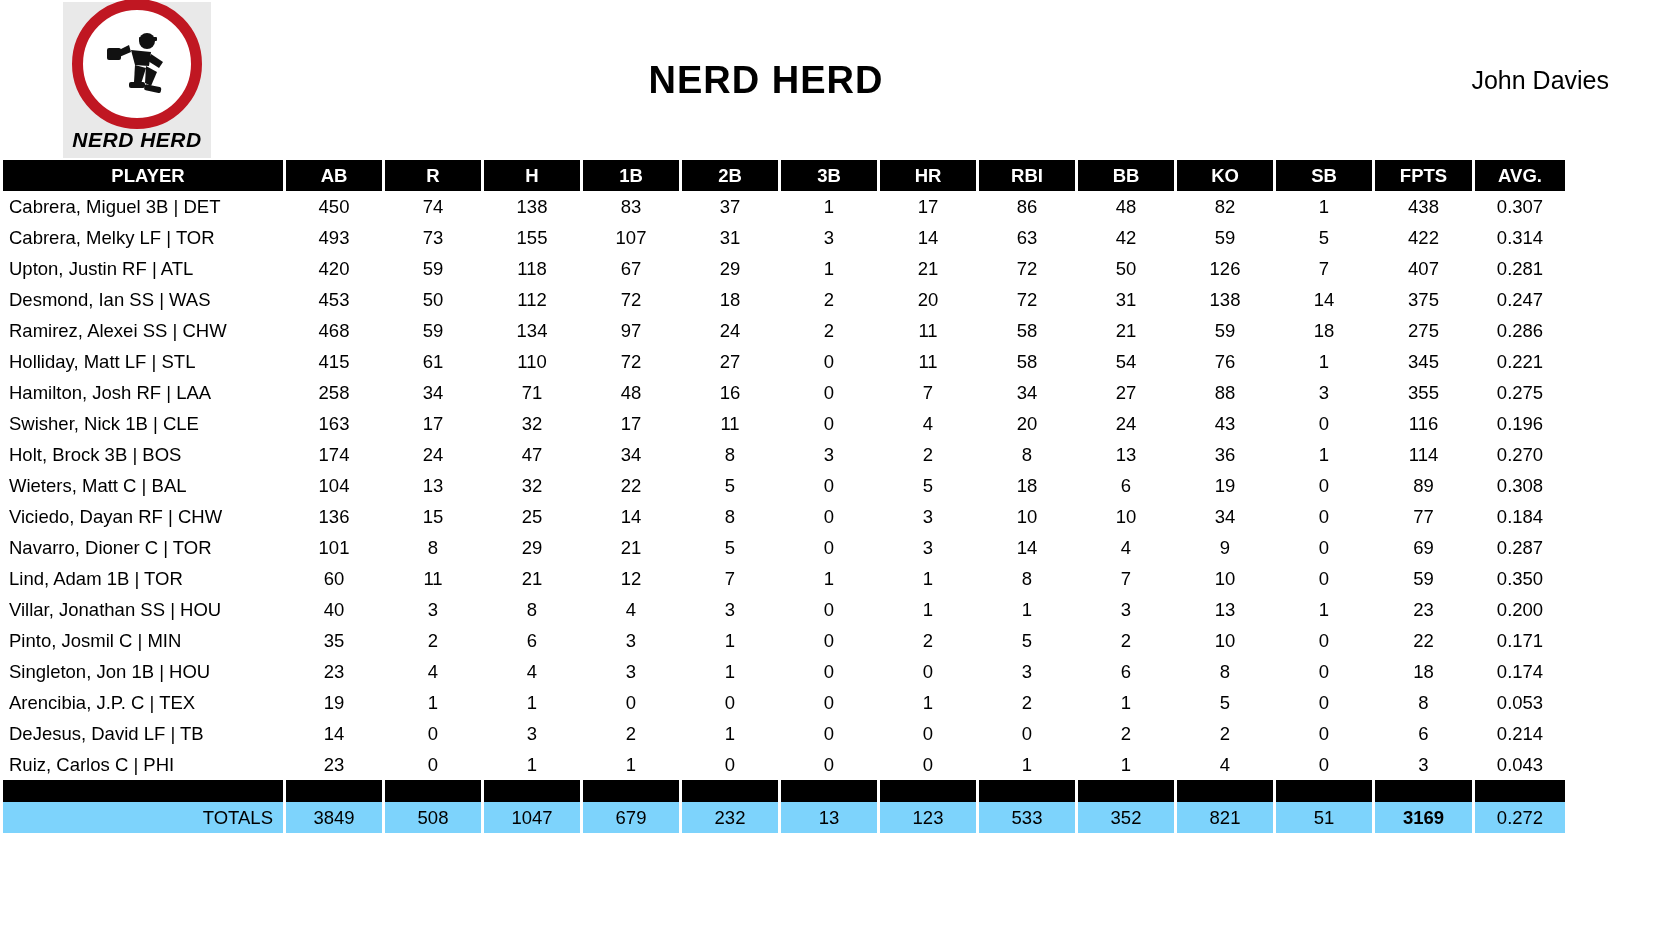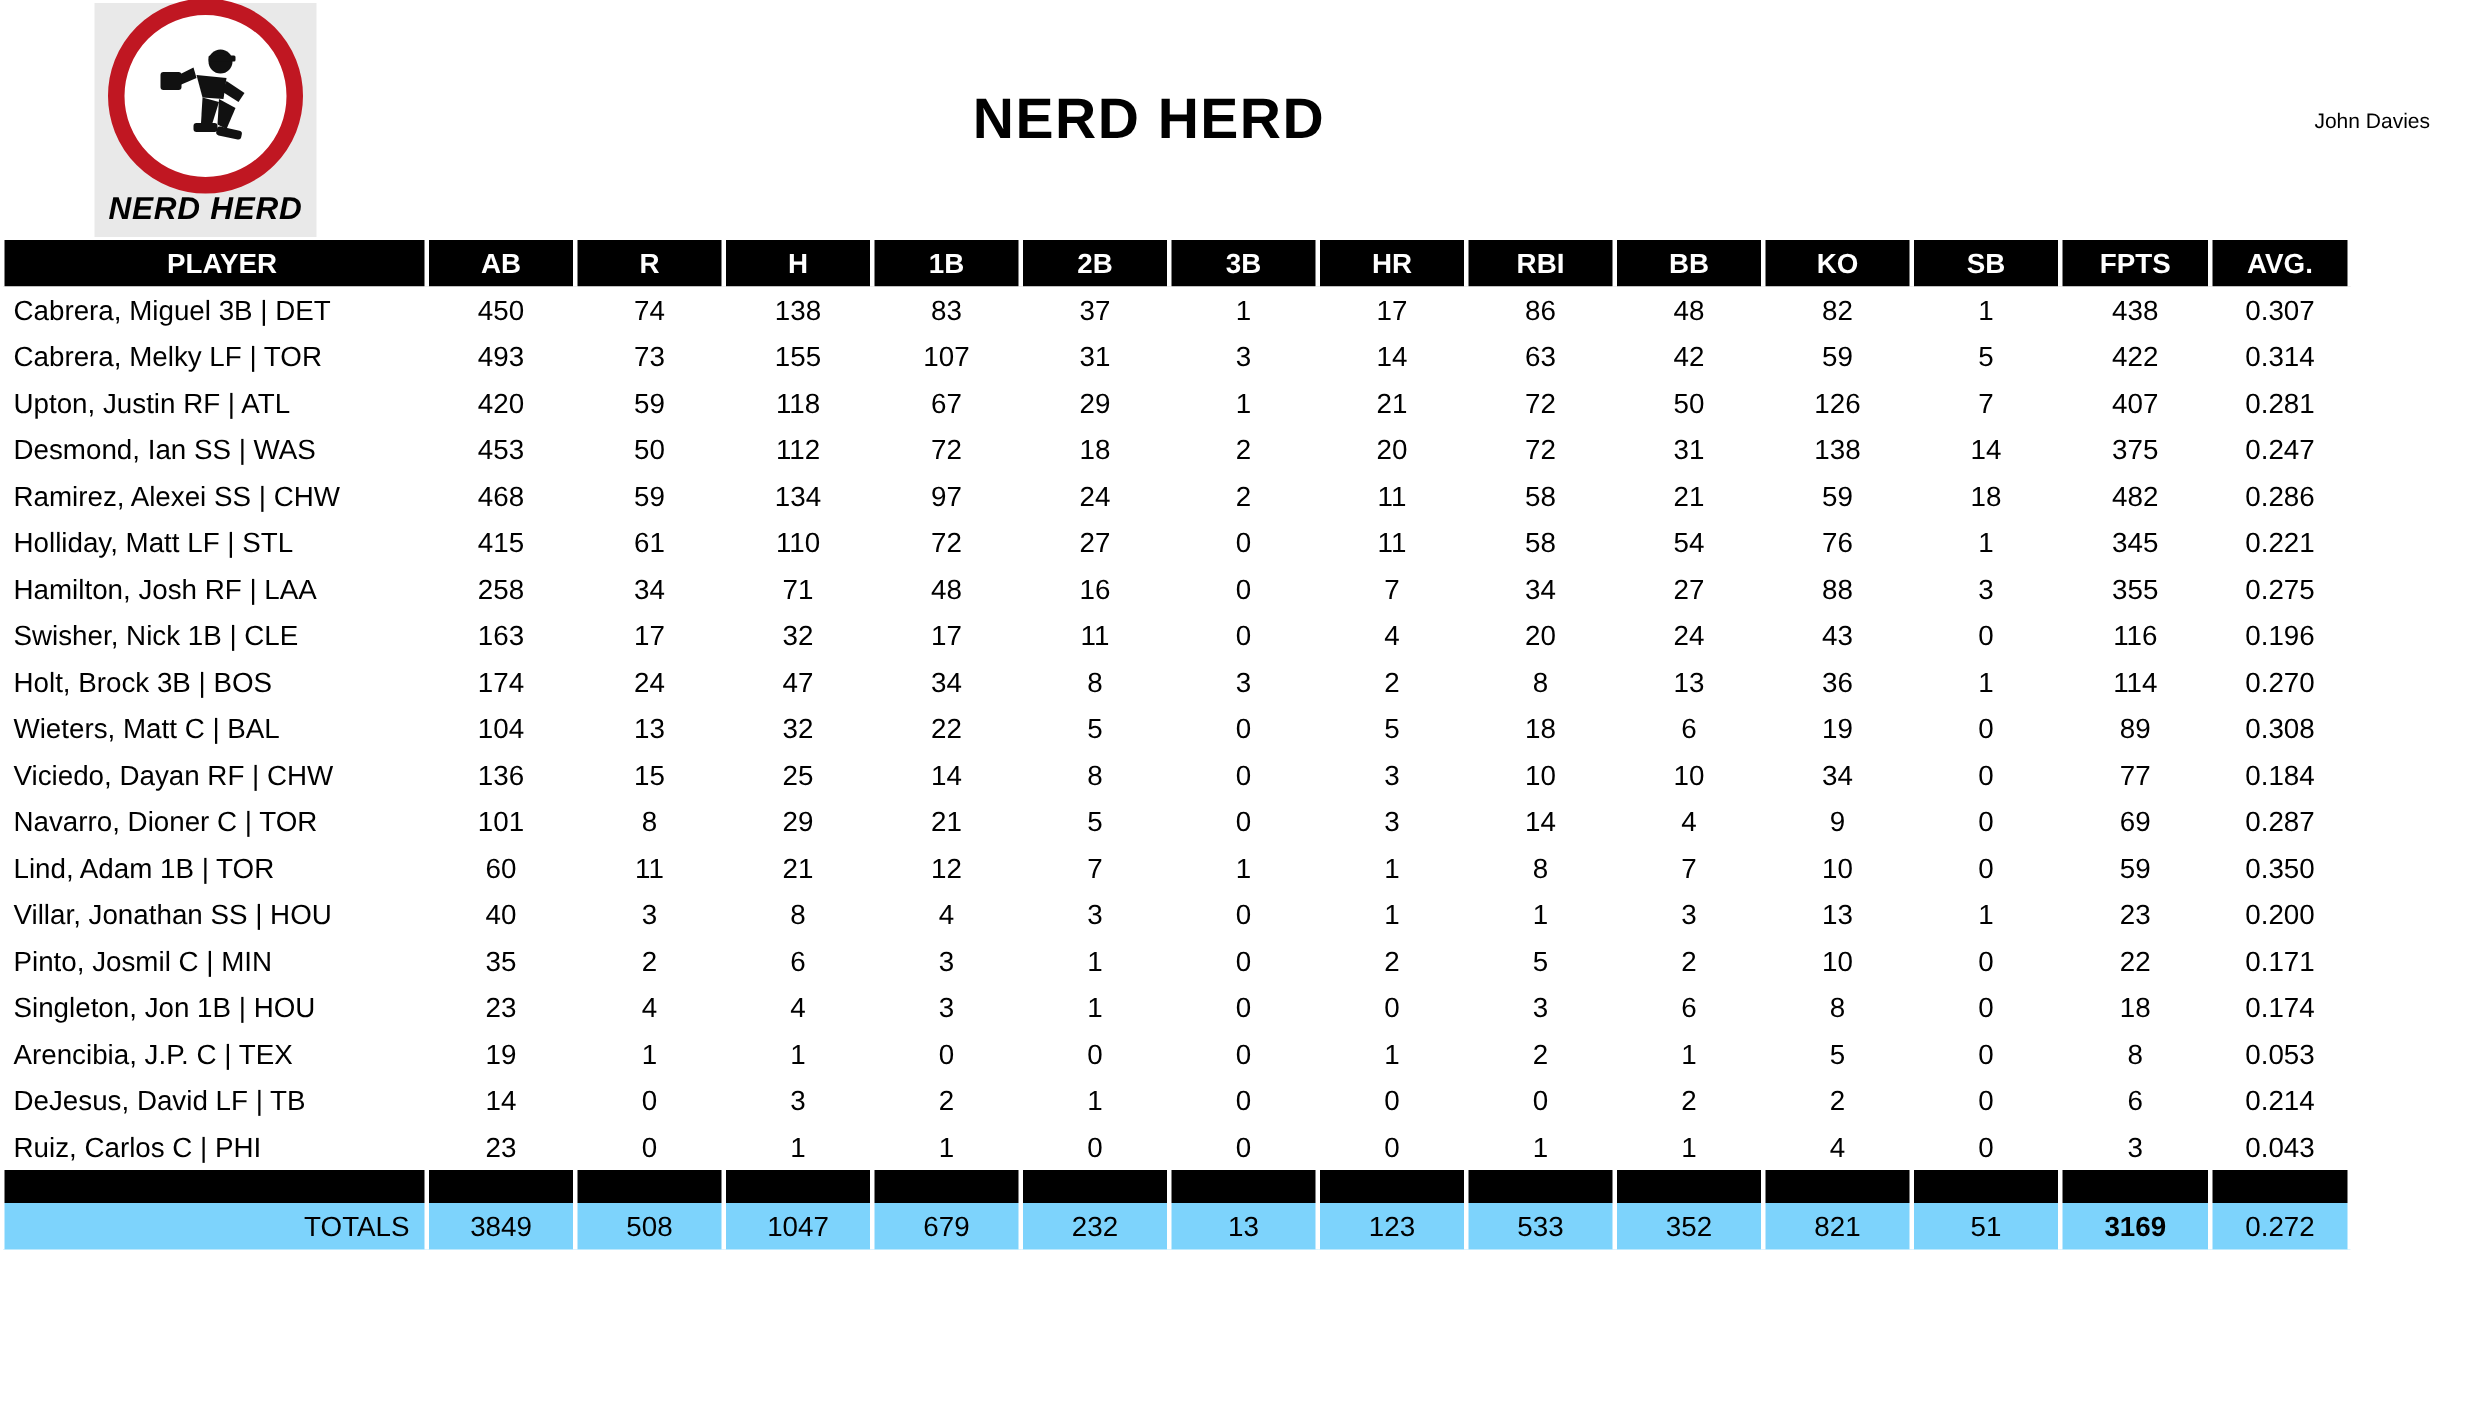--- a/index.html
+++ b/index.html
@@ -80,23 +80,23 @@
     margin-left: -40px;
   }
   .team-title {
     font-size: 38px;
     font-weight: bold;
     letter-spacing: 1px;
   }
   .owner-wrap {
     width: 300px;
     text-align: right;
-    padding-right: 40px;
+    padding-right: 51px;
     box-sizing: border-box;
-    font-size: 14px;
+    font-size: 25px;
   }
 
   
   table.stats {
     border-collapse: collapse;
     width: 1566px;
     margin-left: 0px;
     table-layout: fixed;
   }
   table.stats th, table.stats td {
@@ -294,21 +294,21 @@
           <td>59</td>
           <td>134</td>
           <td>97</td>
           <td>24</td>
           <td>2</td>
           <td>11</td>
           <td>58</td>
           <td>21</td>
           <td>59</td>
           <td>18</td>
-          <td>482</td>
+          <td>275</td>
           <td>0.286</td>
         </tr>
         <tr>
           <td class="player-col">Holliday, Matt LF | STL</td>
           <td>415</td>
           <td>61</td>
           <td>110</td>
           <td>72</td>
           <td>27</td>
           <td>0</td>

